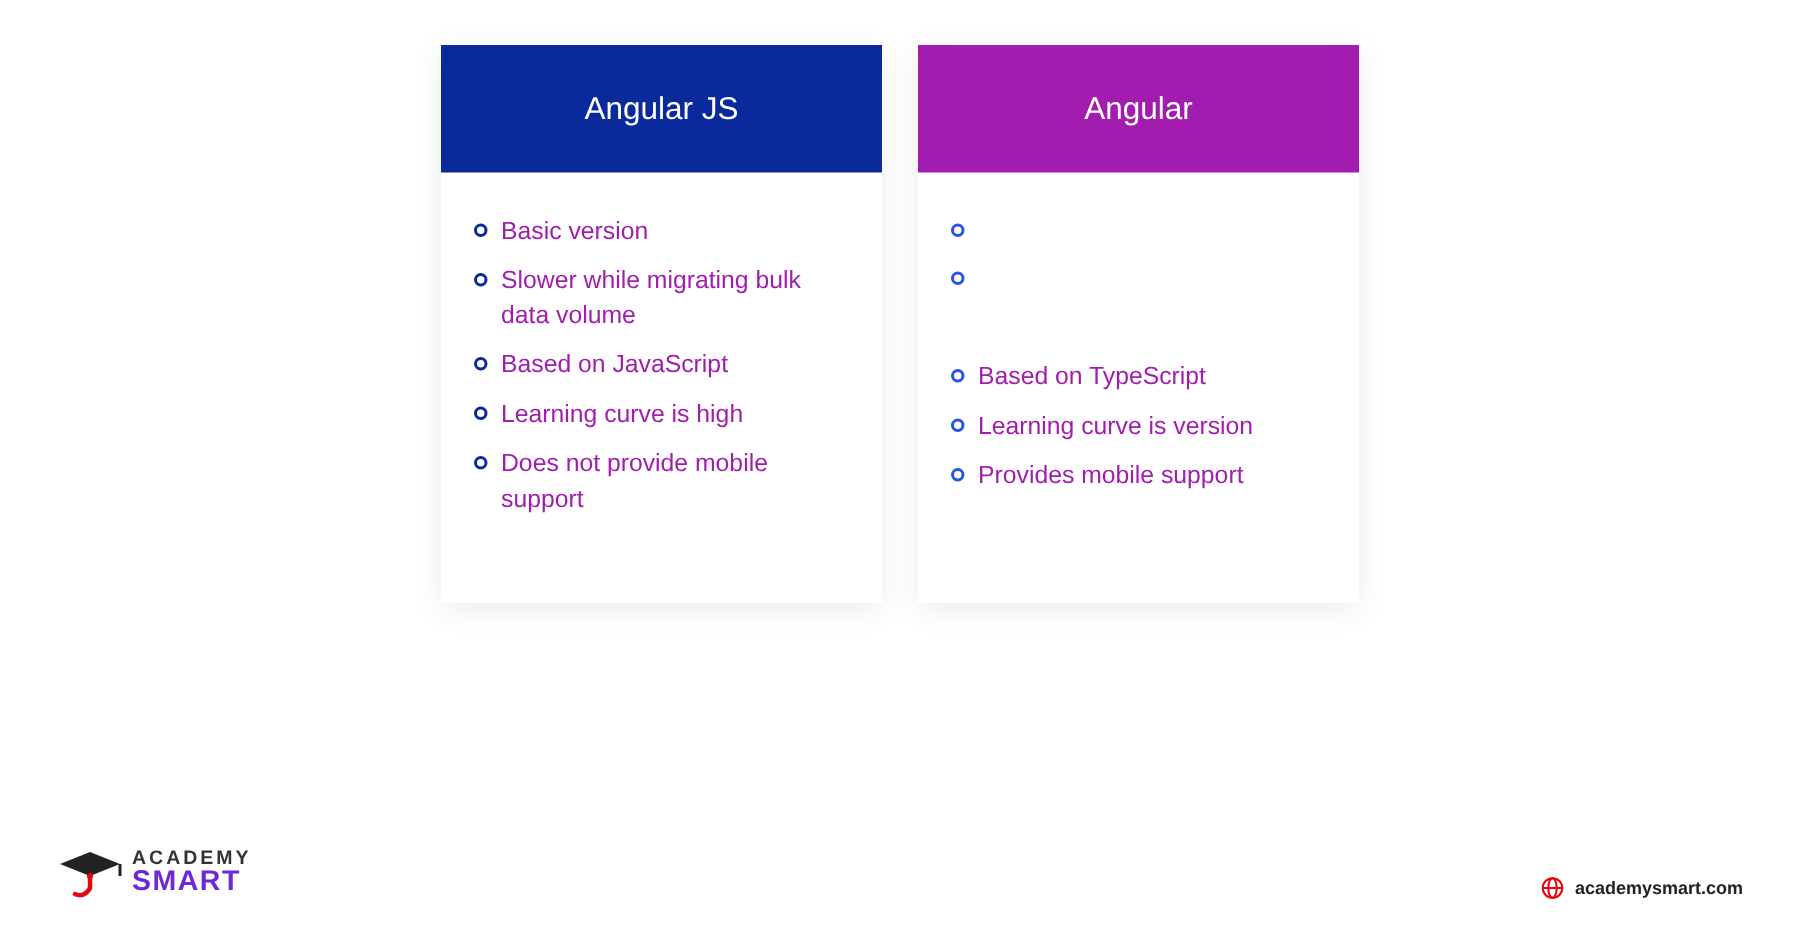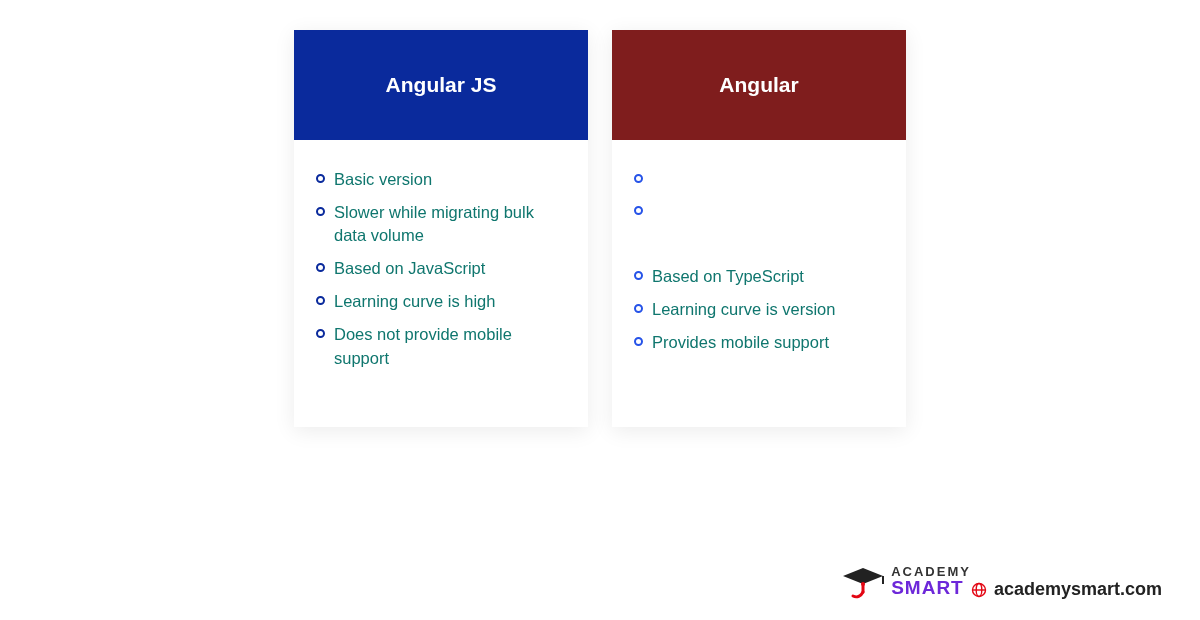--- a/index.html
+++ b/index.html
@@ -15,27 +15,27 @@
     justify-content: center;
     gap: 24px;
     padding-top: 30px;
   }
   .card {
     width: 294px;
     background: #ffffff;
     box-shadow: 0 4px 20px rgba(0,0,0,0.08);
   }
   .card-header {
-    height: 110px;
+    height: 85px;
     display: flex;
     align-items: center;
     justify-content: center;
     color: #ffffff;
     font-size: 21px;
-    font-weight: 700;
+    font-weight: 400;
   }
   .card-body {
     padding: 28px 22px 30px 22px;
   }
   .item {
     display: flex;
     align-items: flex-start;
     margin-bottom: 10px;
     min-height: 22px;
   }
@@ -46,30 +46,30 @@
     flex: 0 0 auto;
     width: 9px;
     height: 9px;
     border: 2px solid;
     border-radius: 50%;
     margin-top: 6px;
     margin-right: 9px;
   }
   .item-text {
     font-size: 16.5px;
-    color: #0f766e;
+    color: #a21caf;
     line-height: 1.4;
   }
   .footer {
     position: absolute;
     bottom: 20px;
     left: 38px;
     right: 38px;
     display: flex;
-    justify-content: flex-end;
+    justify-content: space-between;
     align-items: flex-end;
   }
   .logo {
     display: flex;
     align-items: center;
     gap: 6px;
   }
   .logo-text {
     display: flex;
     flex-direction: column;
@@ -84,21 +84,21 @@
   .logo-line2 {
     font-size: 19px;
     font-weight: 900;
     color: #6d28d9;
     letter-spacing: 1px;
   }
   .site {
     display: flex;
     align-items: center;
     gap: 7px;
-    font-size: 18px;
+    font-size: 12px;
     font-weight: 700;
     color: #222;
   }
 </style>
 </head>
 <body>
 
 <div class="cards-container">
 
   <div class="card">
@@ -121,21 +121,21 @@
         <span class="item-text">Learning curve is high</span>
       </div>
       <div class="item">
         <span class="bullet" style="border-color:#0a2a9c"></span>
         <span class="item-text">Does not provide mobile support</span>
       </div>
     </div>
   </div>
 
   <div class="card">
-    <div class="card-header" style="background:#7f1d1d">Angular</div>
+    <div class="card-header" style="background:#a21caf">Angular</div>
     <div class="card-body">
       <div class="item">
         <span class="bullet" style="border-color:#2653e8"></span>
       </div>
       <div class="item">
         <span class="bullet" style="border-color:#2653e8"></span>
       </div>
       <div class="item spacer">
         <span class="bullet"></span>
         <span class="item-text">.</span>

